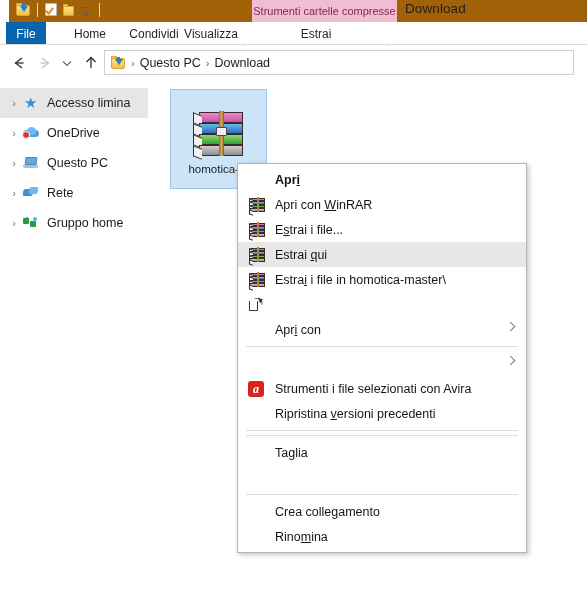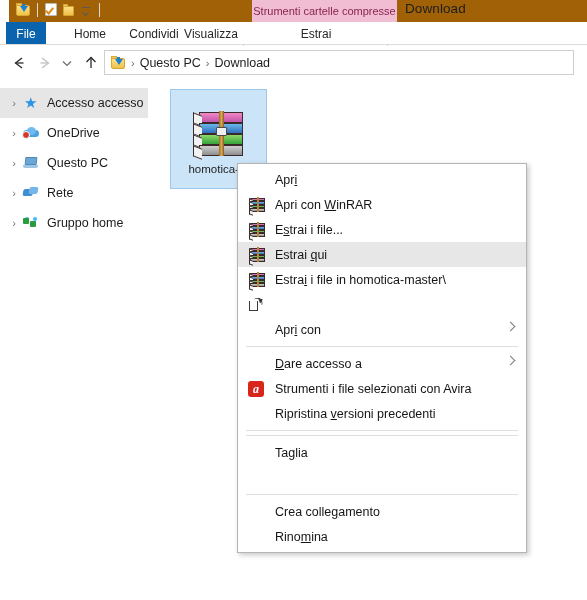--- a/index.html
+++ b/index.html
@@ -155,21 +155,21 @@
     position: absolute; left: 237px; top: 163px; width: 290px;
     background: #ffffff; border: 1px solid #b4b4b4;
     box-shadow: 2px 2px 5px rgba(0,0,0,.22);
     padding: 3px 0 3px 0;
   }
   .mi {
     position: relative; height: 25px; display: flex; align-items: center;
     font-size: 12.5px; color: #151515; padding-left: 8px; cursor: default; white-space: nowrap;
   }
   .mi.hl { background: #e7e7e7; }
-  .mi.bold .mi-label { font-weight: normal; }
+  .mi.bold .mi-label { font-weight: bold; }
   .mi-ico { width: 22px; height: 18px; position: relative; margin-right: 7px; flex: 0 0 22px; }
   .mi-label { flex: 1 1 auto; }
   .mi .u { text-decoration: underline; }
   .mi-arrow { position: absolute; right: 12px; top: 6px; width: 7px; height: 7px; border-right: 1.4px solid #7b7b7b; border-bottom: 1.4px solid #7b7b7b; transform: rotate(-45deg); }
   .msep { height: 1px; background: #dedede; margin: 4px 8px 4px 8px; }
 
   
   .mwr { position: absolute; left: 2px; top: 1px; width: 18px; height: 16px; }
   .mwr .b { position: absolute; left: 2px; width: 15px; height: 3.6px; border: .7px solid #3b2a2a; }
   .mwr .b::before { content:""; position: absolute; left: -2.5px; top: .4px; width: 3px; height: 2.8px; background: #f0f0f0; border: .7px solid #3b2a2a; border-right: 0; transform: skewY(22deg); }
@@ -272,21 +272,21 @@
     </div>
   </div>
 
   <div class="navpane">
 
     <div class="np-item sel">
       <span class="np-chev">›</span>
       <span class="np-ico">
           <span class="i-star">★</span>
         </span>
-      <span class="np-label">Accesso accesso</span>
+      <span class="np-label">Accesso limina</span>
     </div>
 
     <div class="np-item">
       <span class="np-chev">›</span>
       <span class="np-ico">
         <span class="i-cloud">
             <span class="c1"></span>
             <span class="c2"></span>
             <span class="badge"></span>
           </span>
@@ -407,21 +407,20 @@
         </span>
       </div>
       <div class="mi">
         <span class="mi-ico"></span>
         <span class="mi-label">Apr<span class="u">i</span> con</span>
         <span class="mi-arrow"></span>
       </div>
       <div class="msep"></div>
       <div class="mi">
         <span class="mi-ico"></span>
-        <span class="mi-label"><span class="u">D</span>are accesso a</span>
         <span class="mi-arrow"></span>
       </div>
       <div class="mi">
         <span class="mi-ico">
           <span class="mavira">
             <span class="a">ɑ</span>
           </span>
         </span>
         <span class="mi-label">Strumenti i file selezionati con Avira</span>
       </div>

